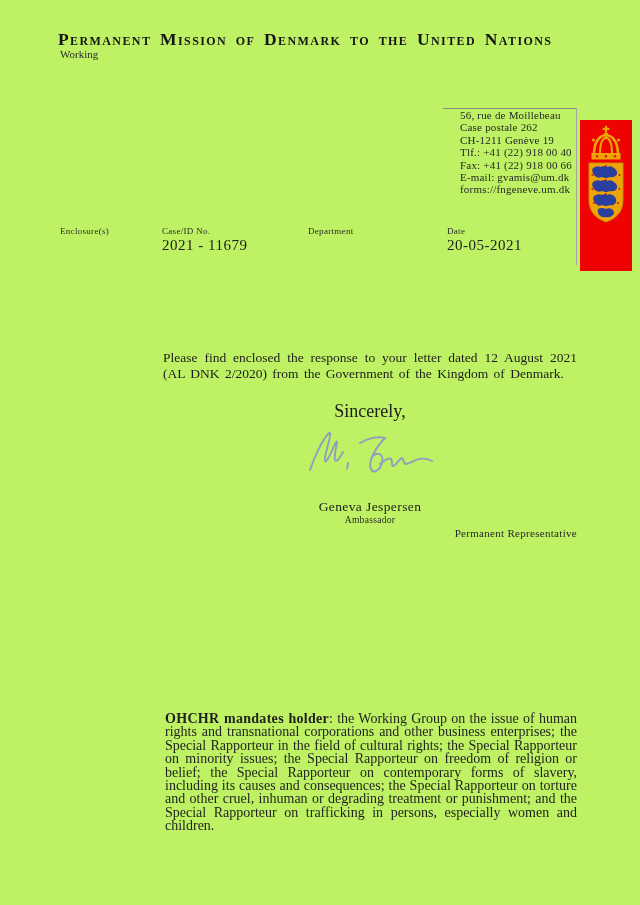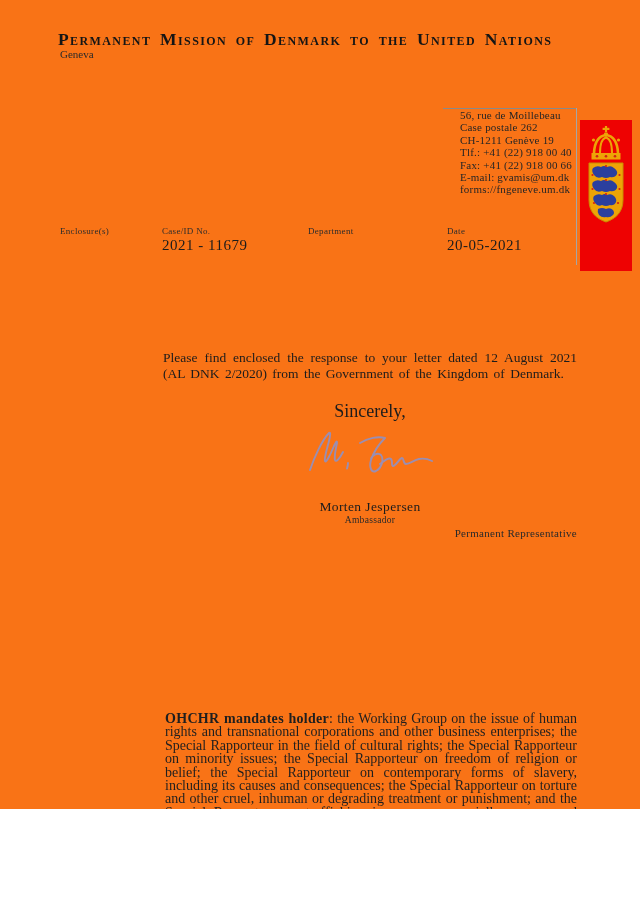--- a/index.html
+++ b/index.html
@@ -1,19 +1,19 @@
 <!DOCTYPE html>
 <html><head>
 <meta charset="utf-8">
 <style>
   html,body{margin:0;padding:0;background:#fff;}
   .page{
     position:relative;
-    width:640px;height:809px;
-    background:#f97316;
+    width:640px;height:905px;
+    background:#bef264;
     font-family:"Liberation Serif", serif;
     color:#1e1e1e;
     overflow:hidden;
   }
   .letterhead-title{
     position:absolute;left:58px;top:29px;
     font-size:17.5px;font-weight:bold;
     font-variant:small-caps;
     letter-spacing:1.4px;word-spacing:3px;
     color:#151515;white-space:nowrap;
@@ -86,21 +86,21 @@
     text-align:justify;color:#1f1f1f;
   }
   .footnote b{letter-spacing:0.3px;}
 </style>
 </head>
 <body>
 
 <div class="page">
 
   <div class="letterhead-title">Permanent Mission of Denmark to the United Nations</div>
-  <div class="letterhead-subtitle">Geneva</div>
+  <div class="letterhead-subtitle">Working</div>
 
   <div class="rule-h"></div>
   <div class="rule-v"></div>
 
   <div class="address-block">
     <div>56, rue de Moillebeau</div>
     <div>Case postale 262</div>
     <div>CH-1211 Genève 19</div>
     <div>Tlf.: +41 (22) 918 00 40</div>
     <div>Fax: +41 (22) 918 00 66</div>
@@ -161,19 +161,19 @@
 
   <svg class="signature-svg" viewBox="0 0 142 64" xmlns="http://www.w3.org/2000/svg">
     <g fill="none" stroke-width="1.9" stroke-linecap="round" stroke-linejoin="round" opacity="0.88" stroke="#8e92c8">
       <path d="M14,50 C18,38 26,20 33,13 C35,11 34,17 33,21 C31,29 28,38 29,41 C30,44 35,33 38,26 C40,22 41,20 41,23 C40,28 38,36 39,40 C40,43 44,38 47,32"></path>
       <path d="M52,43 C52,45 51.5,47 51,48.5"></path>
       <path d="M64,23 C72,18 82,16 89,18 C84,23 78,31 75,40 C73,47 75,53 80,51 C86,48 88,39 85,35 C82,32 76,35 75,39"></path>
       <path d="M84,44 C89,40 93,37 95,39 C97,41 95,46 97,46 C100,46 103,39 106,38 C108,38 107,44 110,44 C114,44 118,40 123,39 C128,38 132,39 136,41"></path>
     </g>
   </svg>
 
-  <div class="signer-name">Morten Jespersen</div>
+  <div class="signer-name">Geneva Jespersen</div>
   <div class="signer-title1">Ambassador</div>
   <div class="signer-title2">Permanent Representative</div>
 
   <div class="footnote"><b>OHCHR mandates holder</b><span>: the Working Group on the issue of human rights and transnational corporations and other business enterprises; the Special Rapporteur in the field of cultural rights; the Special Rapporteur on minority issues; the Special Rapporteur on freedom of religion or belief; the Special Rapporteur on contemporary forms of slavery, including its causes and consequences; the Special Rapporteur on torture and other cruel, inhuman or degrading treatment or punishment; and the Special Rapporteur on trafficking in persons, especially women and children.</span></div>
 
 </div>
 
 </body></html>

